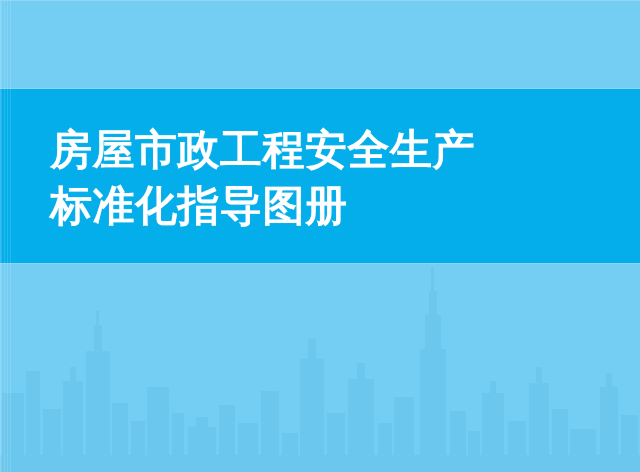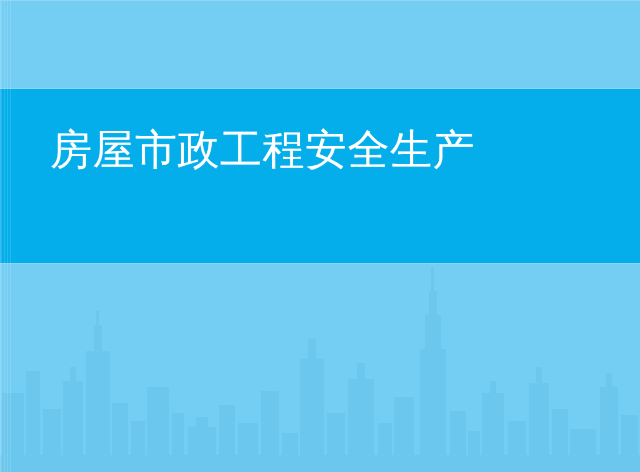--- a/index.html
+++ b/index.html
@@ -65,21 +65,21 @@
 
   
   #title-block {
     position: absolute;
     left: 50px;
     top: 122px;
     width: 540px;
   }
   .title-line {
     color: #ffffff;
-    font-weight: 400;
+    font-weight: 700;
     font-size: 42px;
     line-height: 56px;
     letter-spacing: 0.5px;
     white-space: nowrap;
     text-shadow: 0 0 1px rgba(255,255,255,0.35);
   }
 
   
   .edge {
     position: absolute;
@@ -161,20 +161,21 @@
         <rect x="606" y="110" width="6" height="16"></rect>
         <rect x="621" y="152" width="17" height="57"></rect>
 
         <rect x="0" y="192" width="640" height="17"></rect>
       </g>
     </svg>
   </div>
 
   <div id="title-block">
     <div class="title-line">房屋市政工程安全生产</div>
+    <div class="title-line">标准化指导图册</div>
   </div>
 
   <div class="edge edge-frame"></div>
   <div class="stripe" style="left:1px;"></div>
   <div class="stripe" style="left:4px;"></div>
   <div class="stripe" style="left:7px;"></div>
   <div class="stripe" style="left:10px;"></div>
 
 </div>
 

